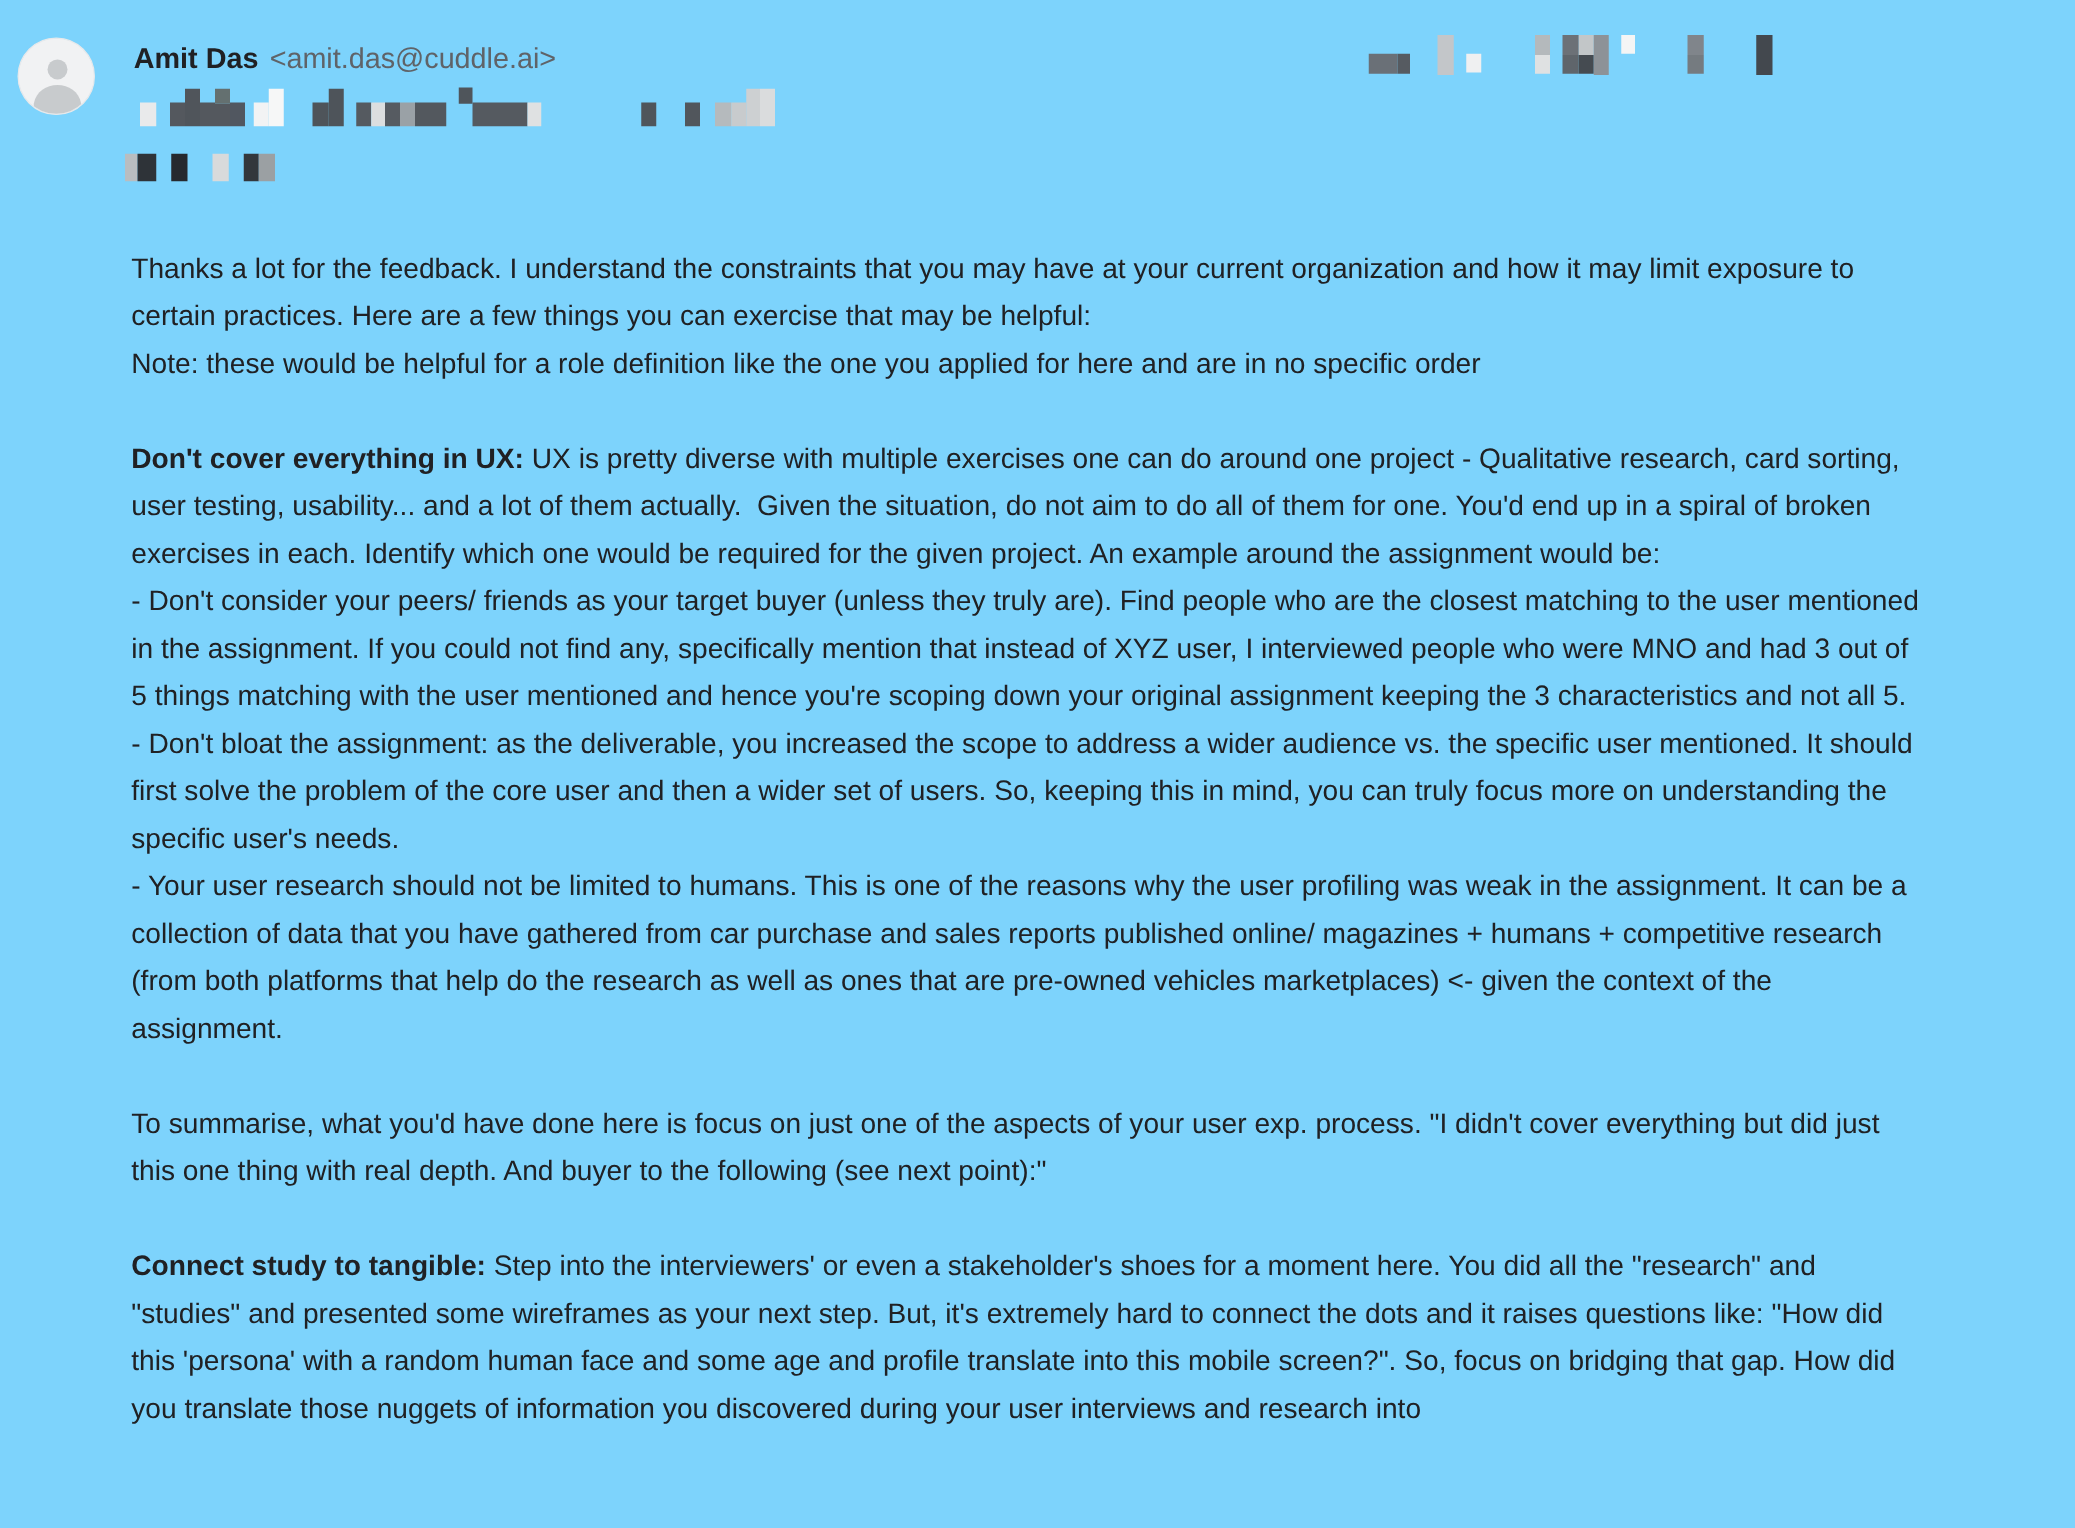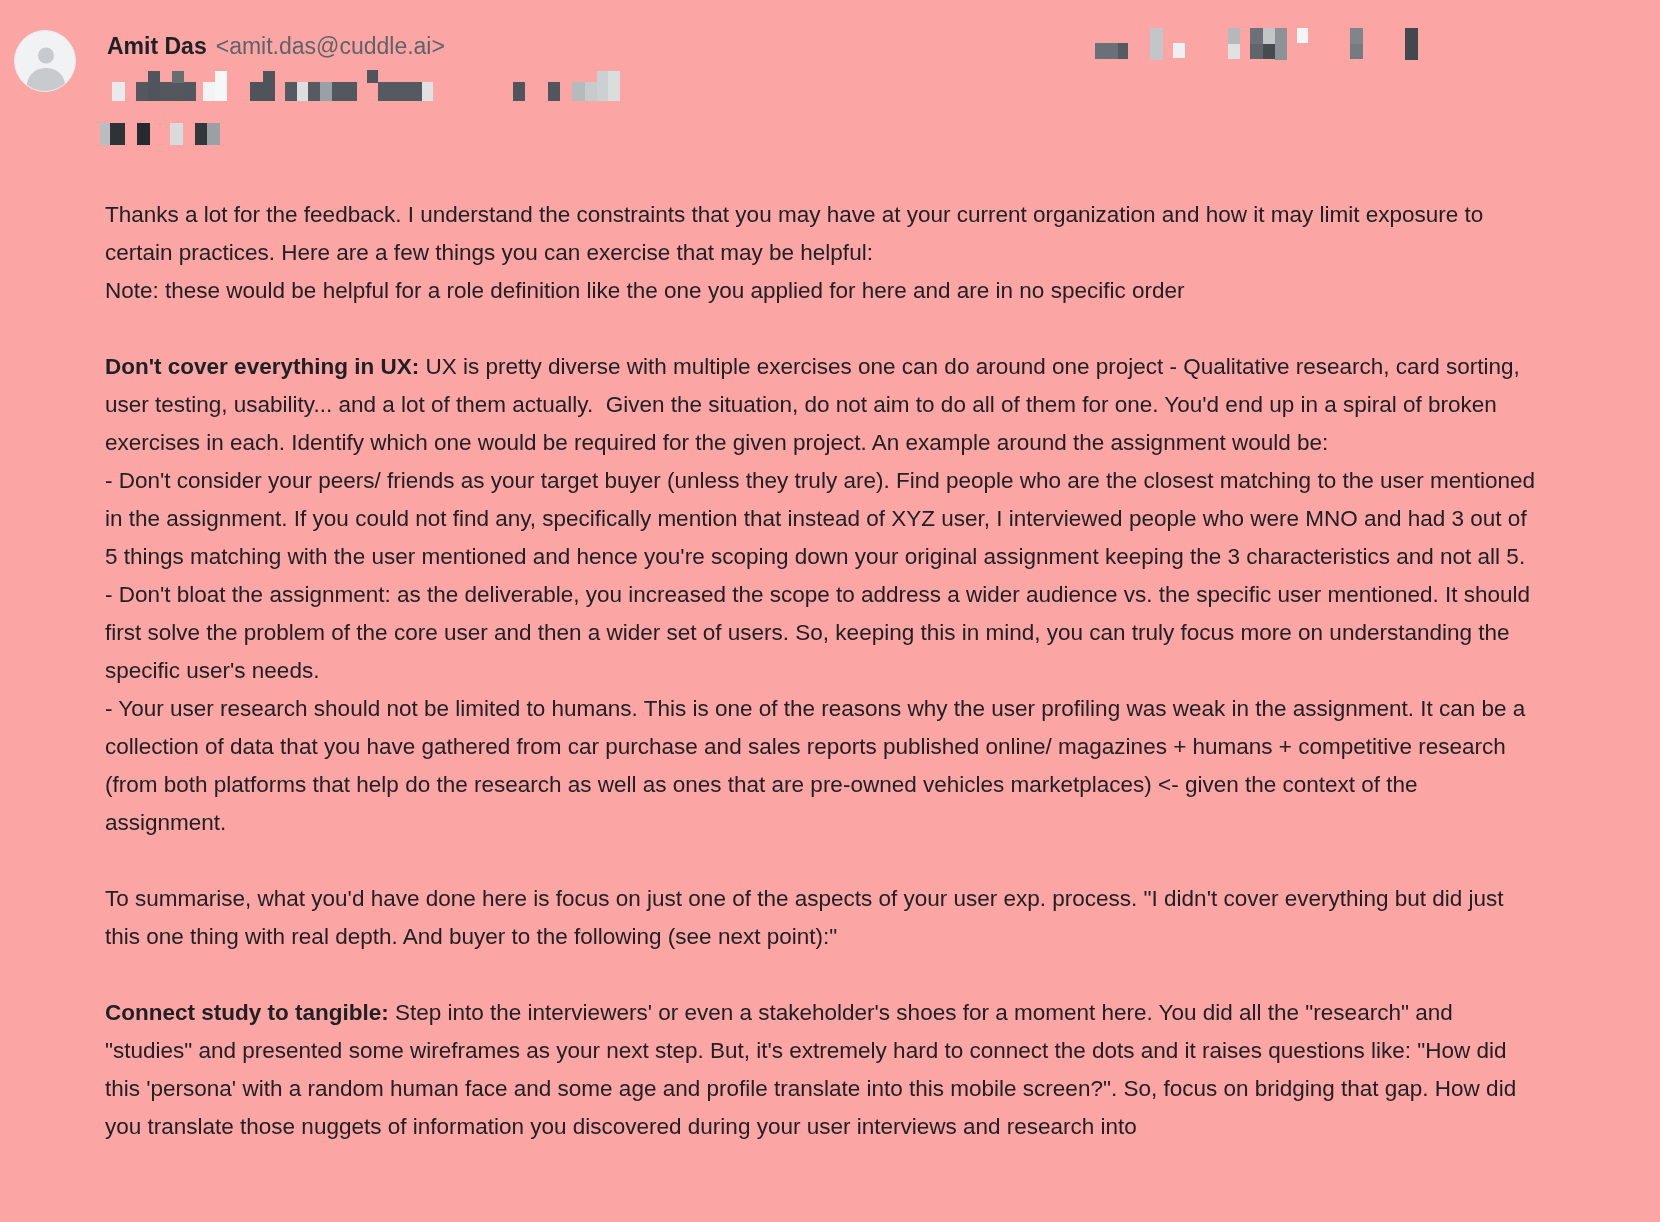--- a/index.html
+++ b/index.html
@@ -1,19 +1,19 @@
 <!DOCTYPE html>
 <html style="--sender_name: #202124; --sender_email: #5f6368; --body_text: #202124; --avatar_bg: #f1f2f3; --avatar_icon: #c8cbcd;"><head>
 <meta charset="utf-8">
 <style>
   html,body{margin:0;padding:0;background:#fff;}
   #page{
     position:relative;
     width:1660px;height:1222px;
-    background:#fca5a5;
+    background:#7dd3fc;
     overflow:hidden;
     font-family:"Liberation Sans","DejaVu Sans",sans-serif;
   }
   
   .avatar{
     position:absolute;left:14px;top:30px;width:62px;height:62px;
     border-radius:50%;background:var(--avatar_bg,#f1f2f3);
     border:1px solid #e7e9eb;box-sizing:border-box;overflow:hidden;
   }
   .sender-line{

